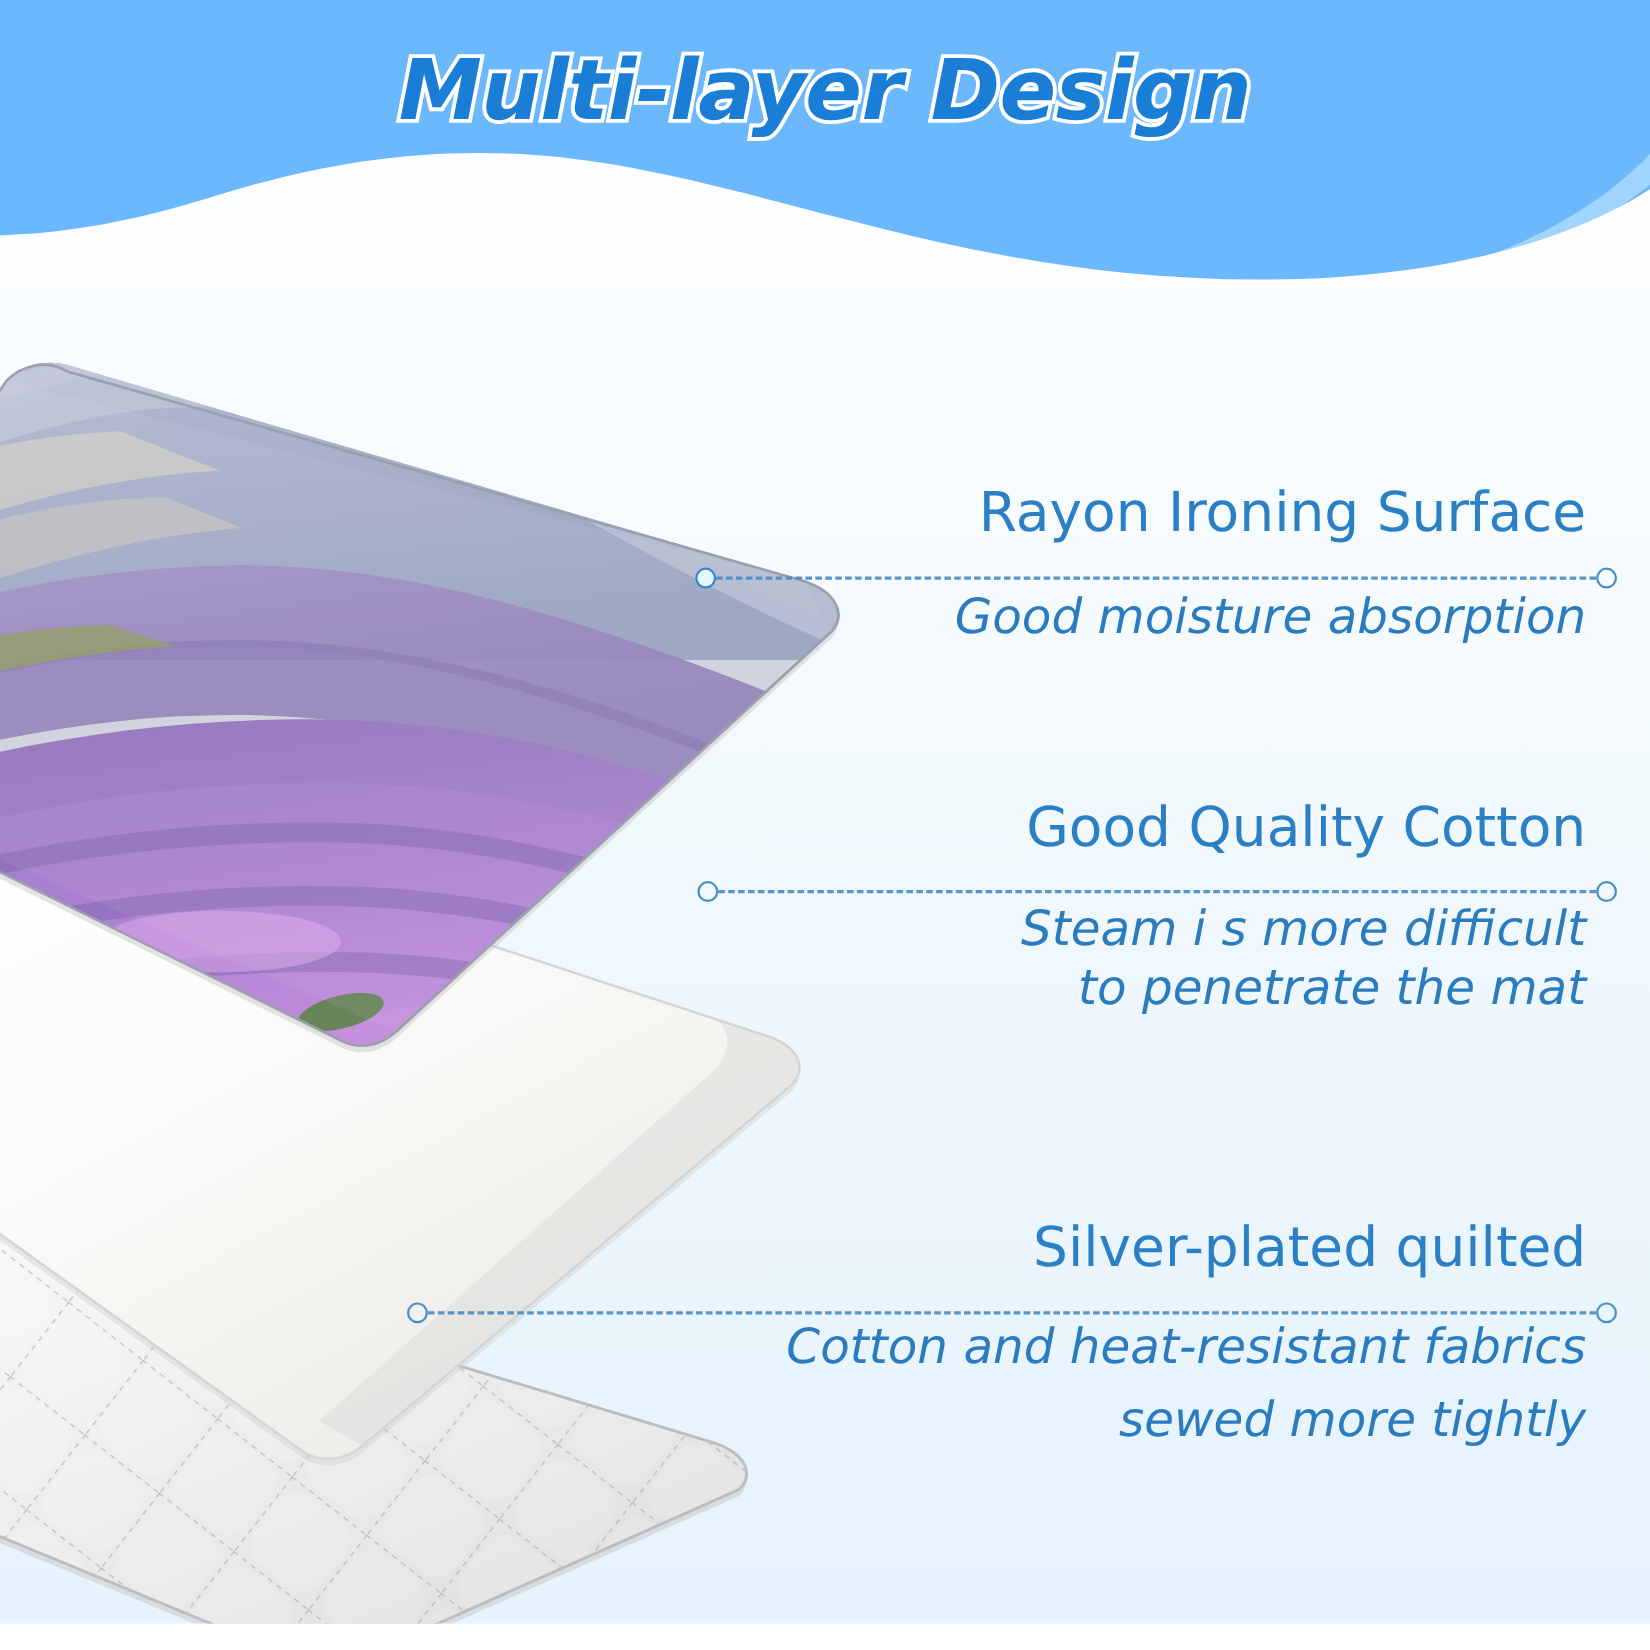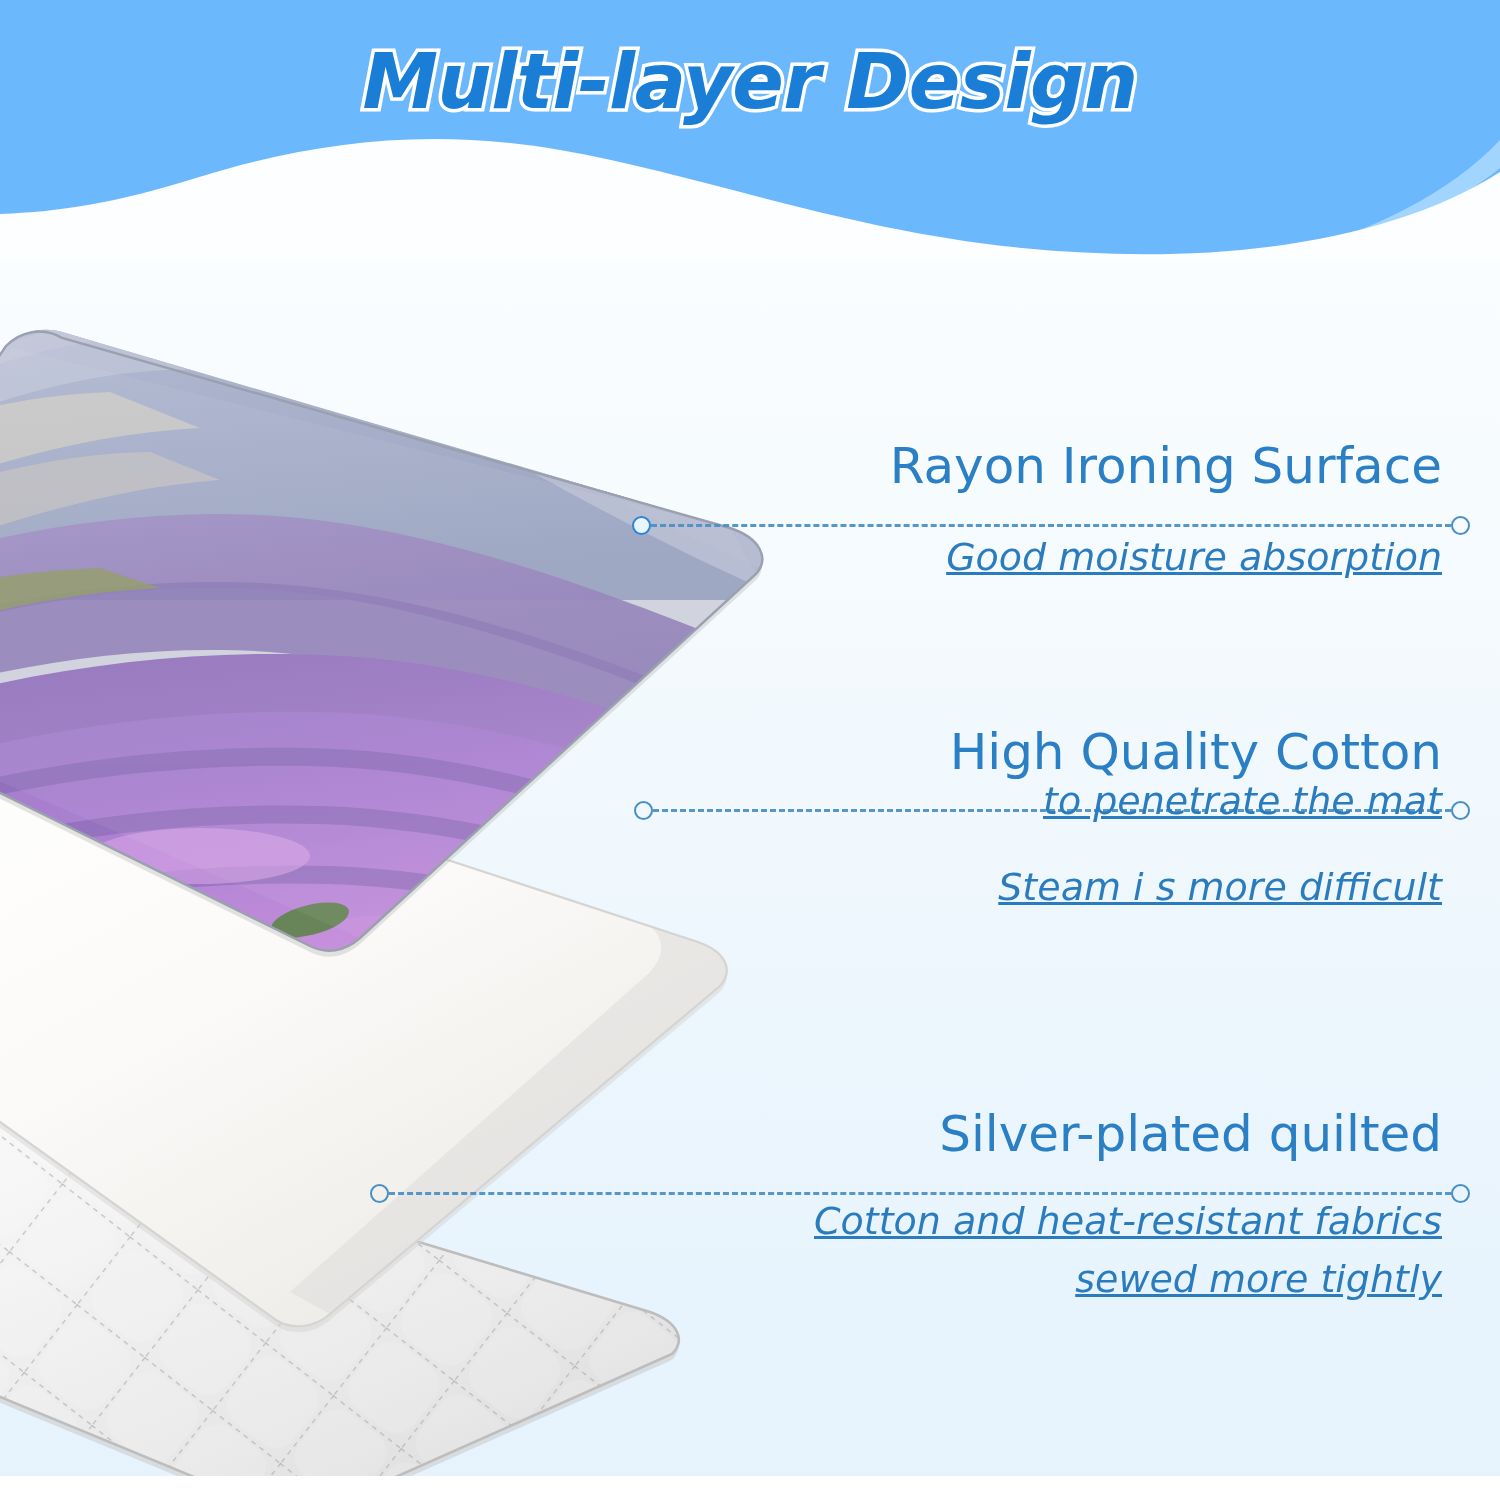--- a/index.html
+++ b/index.html
@@ -59,22 +59,22 @@
   .feature{position:absolute;right:58px;text-align:right;}
   .f-head{
     font-family:"DejaVu Sans", sans-serif;
     font-weight:400;
     font-size:50px;line-height:1.04;
     color:#2b7fc4;white-space:nowrap;
   }
   .f-sub{
     font-family:"DejaVu Sans", sans-serif;
     font-style:italic;font-weight:400;
-    font-size:38px;line-height:1.22;
-    color:#2a7cbf;white-space:nowrap;text-decoration:underline;
+    font-size:44px;line-height:1.22;
+    color:#2a7cbf;white-space:nowrap;
   }
   #feat1{top:440px;}
   #feat1 .f-sub{margin-top:42px;}
   #feat2{top:726px;}
   #feat2 .f-sub{margin-top:40px;}
   #feat3{top:1108px;}
   #feat3 .f-sub{margin-top:38px;}
 </style>
 </head>
 <body>
@@ -258,23 +258,23 @@
     <span class="dash"></span>
     <span class="dot-hollow"></span>
   </div>
 
   <div class="feature" id="feat1">
     <div class="f-head">Rayon Ironing Surface</div>
     <div class="f-sub">Good moisture absorption</div>
   </div>
 
   <div class="feature" id="feat2">
-    <div class="f-head">High Quality Cotton</div>
+    <div class="f-head">Good Quality Cotton</div>
+    <div class="f-sub">Steam i s more difficult</div>
     <div class="f-sub" style="margin-top:0;">to penetrate the mat</div>
-    <div class="f-sub">Steam i s more difficult</div>
   </div>
 
   <div class="feature" id="feat3">
     <div class="f-head">Silver-plated quilted</div>
     <div class="f-sub">Cotton and heat-resistant fabrics</div>
     <div class="f-sub" style="margin-top:12px;">sewed more tightly</div>
   </div>
 
 </div>
 

